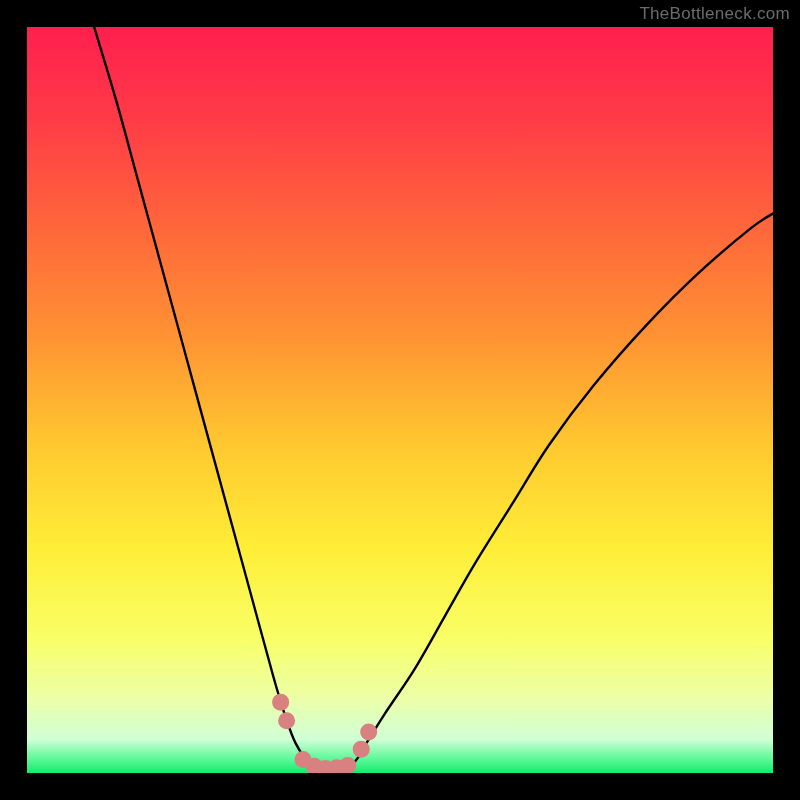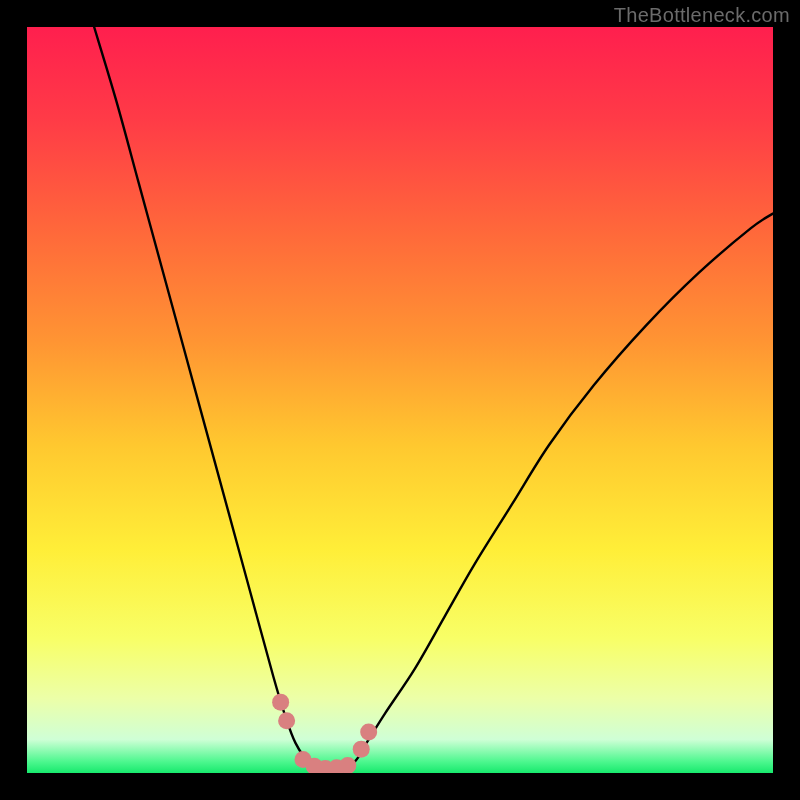--- a/index.html
+++ b/index.html
@@ -24,21 +24,21 @@
     left: 0;
     top: 0;
     width: 746px;
     height: 746px;
   }
   .watermark {
     position: absolute;
     top: 4px;
     right: 10px;
     color: #6b6b6b;
-    font-size: 20px;
+    font-size: 17px;
     font-weight: 500;
     letter-spacing: 0.3px;
     user-select: none;
   }
 </style>
 </head>
 <body>
 
 <div class="frame">
   <svg class="plot-area" viewBox="0 0 746 746" preserveAspectRatio="none">

